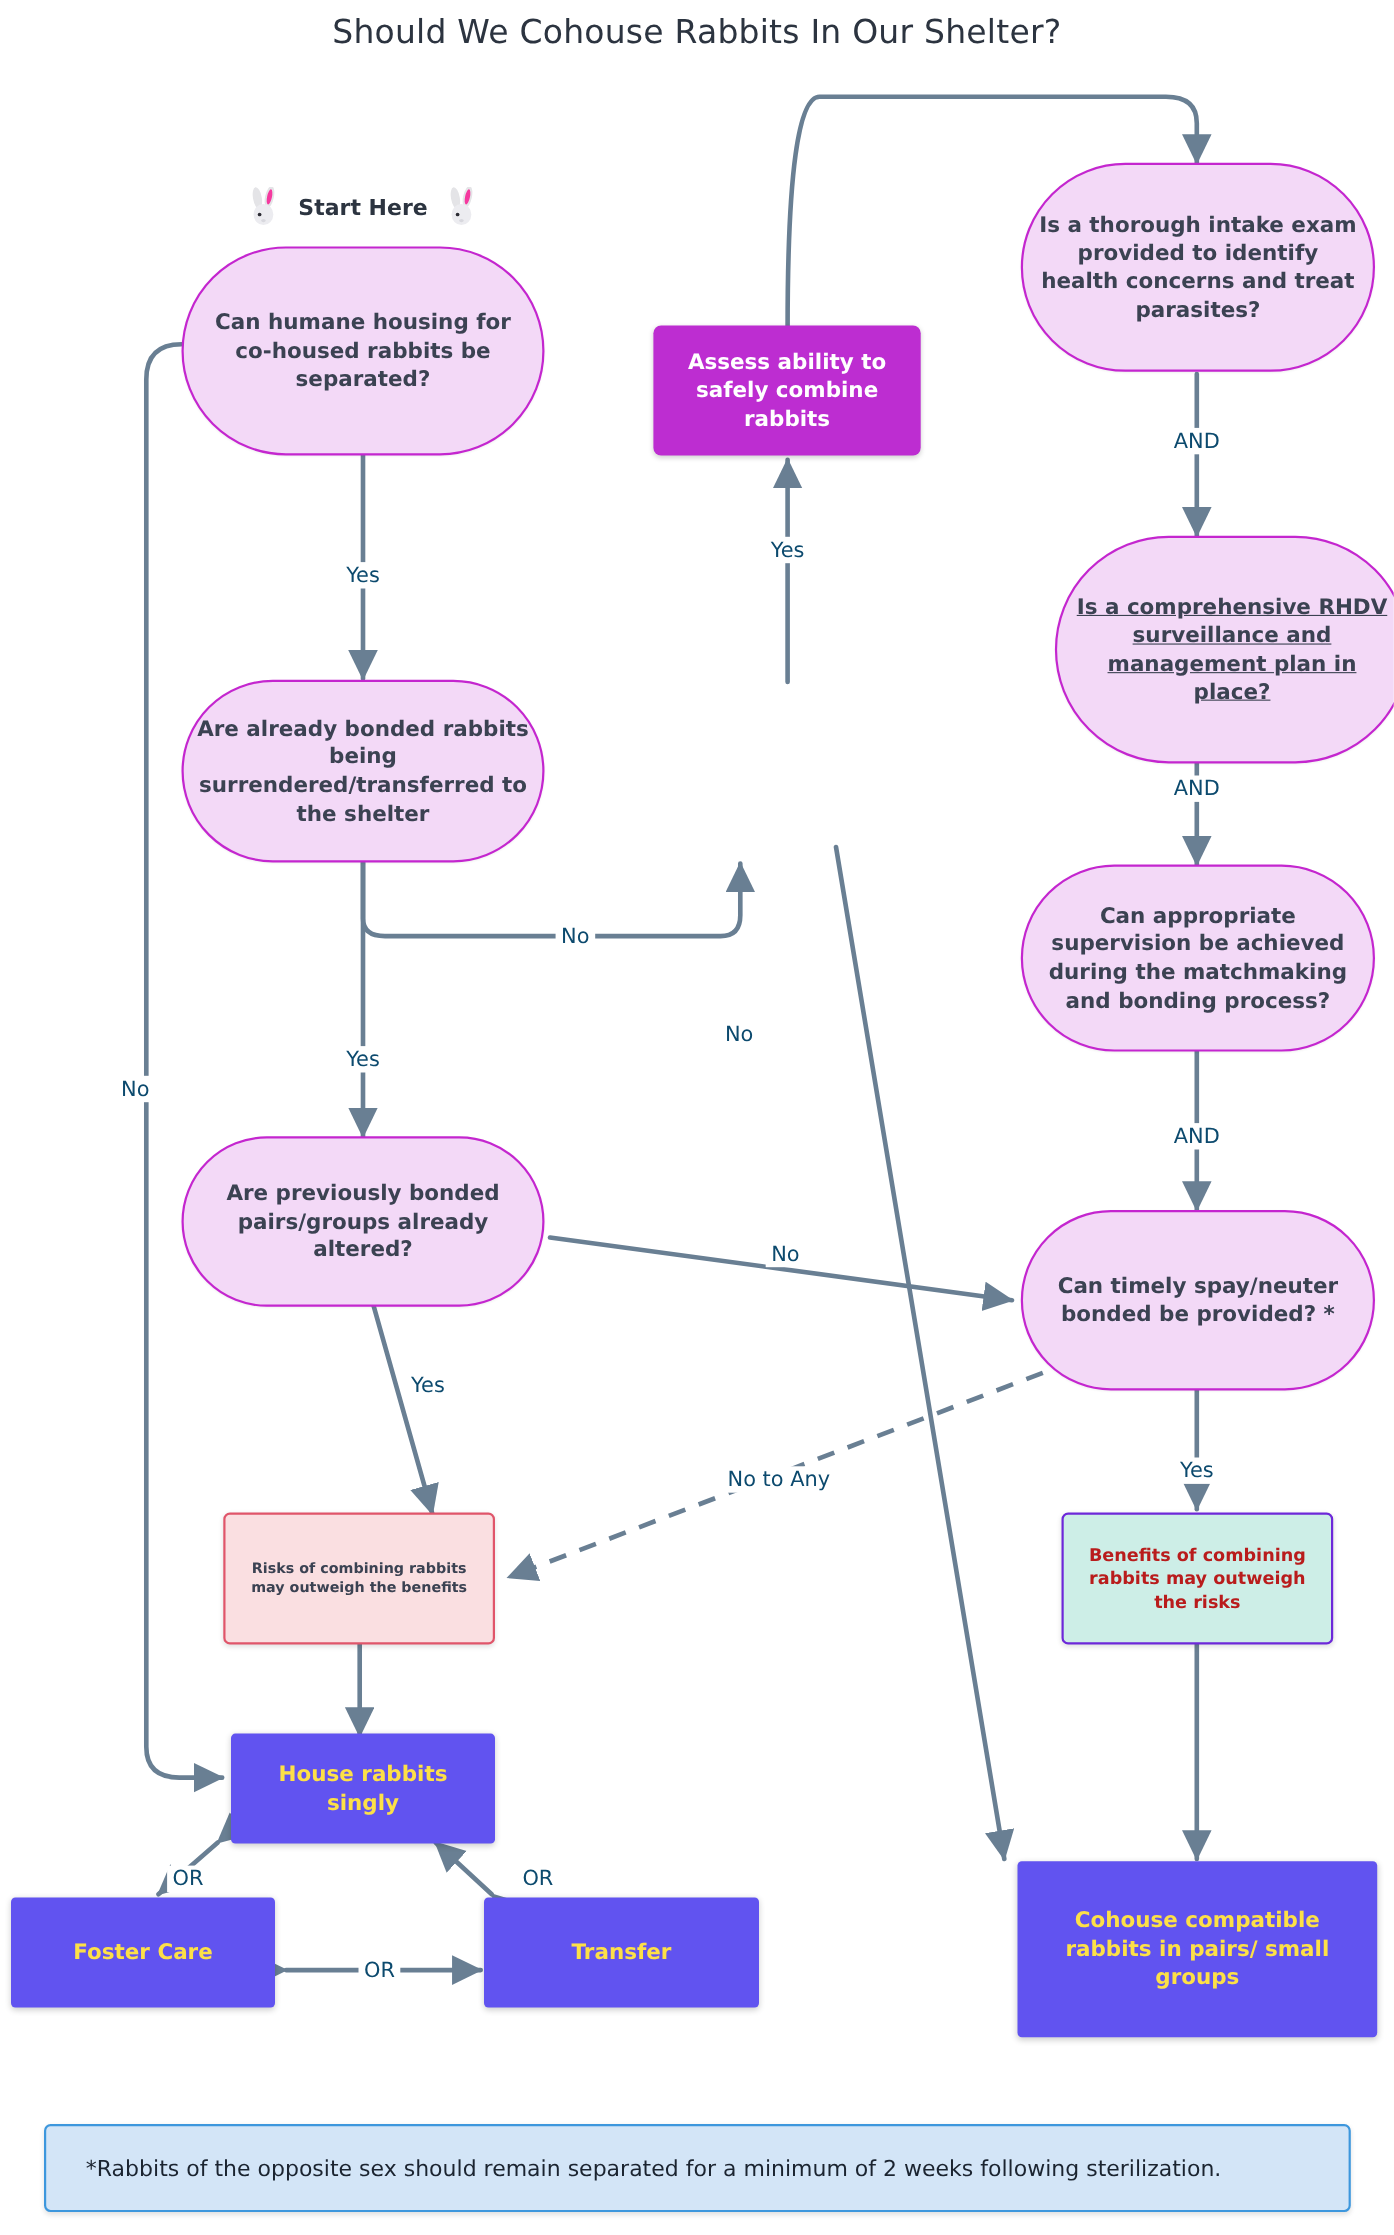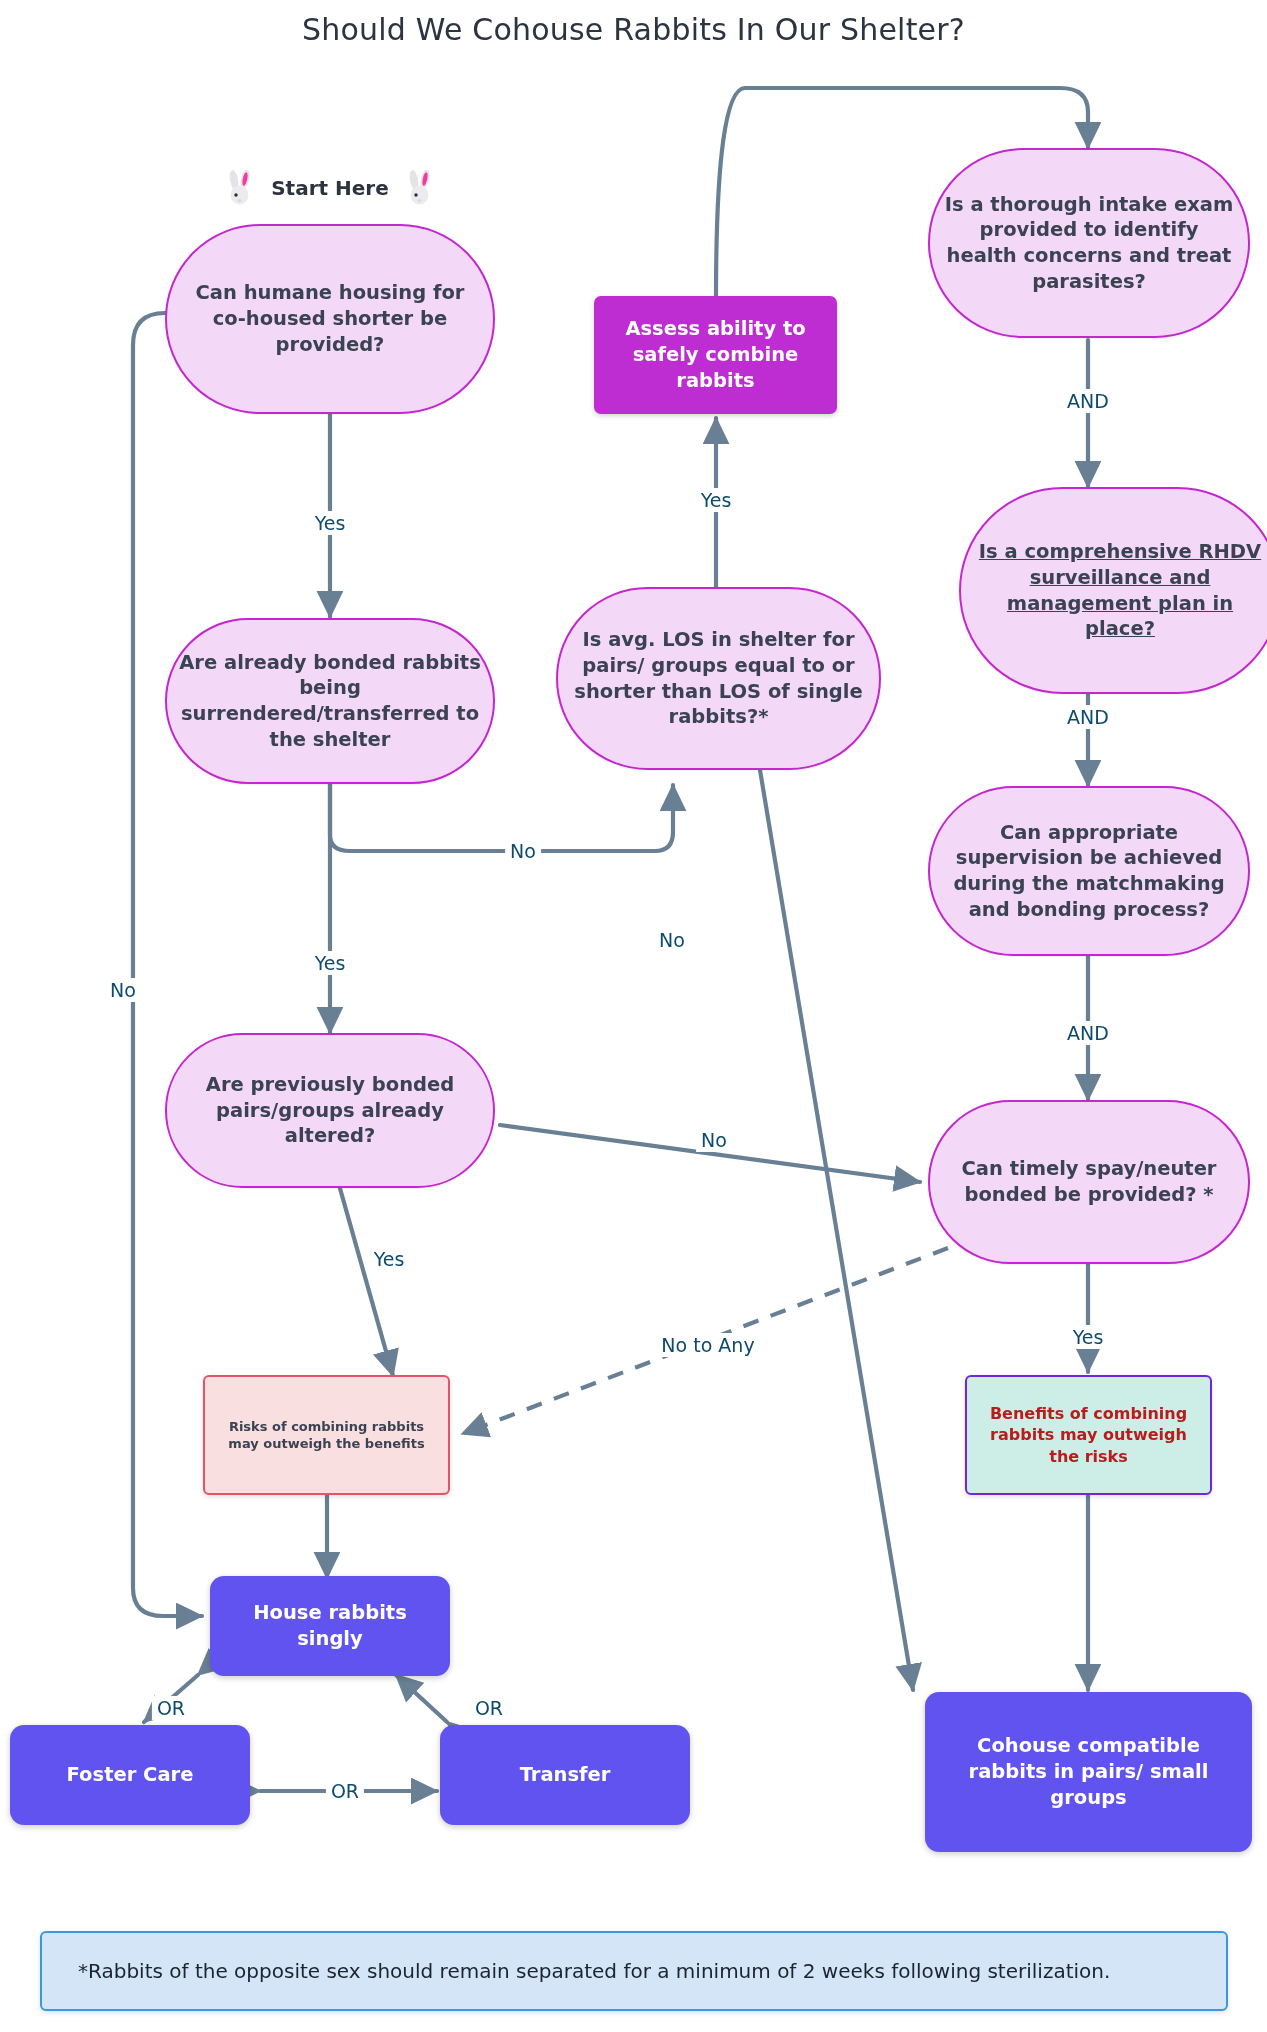--- a/index.html
+++ b/index.html
@@ -79,22 +79,22 @@
     border-radius: 6px;
     color: #b91c1c;
     font-size: 16px;
     font-weight: 600;
     box-shadow: 0 2px 5px rgba(0,0,0,0.12);
   }
   
   .n-outcome {
     background: #6153f0;
     border: none;
-    border-radius: 14px;
-    color: #ffffff;
+    border-radius: 4px;
+    color: #fde047;
     font-size: 19.5px;
     font-weight: 700;
     box-shadow: 0 2px 6px rgba(0,0,0,0.2);
   }
   
   .n-note {
     background: #d3e5f7;
     border: 2px solid #3d97dd;
     border-radius: 6px;
     color: #1b2430;
@@ -234,38 +234,35 @@
   <div class="edge-label" style="left:1088px; top:401px;">AND</div>
   <div class="edge-label" style="left:1088px; top:717px;">AND</div>
   <div class="edge-label" style="left:1088px; top:1033px;">AND</div>
   <div class="edge-label" style="left:1088px; top:1337px;">Yes</div>
   <div class="edge-label" style="left:708px; top:1345px;">No to Any</div>
   <div class="edge-label" style="left:171px; top:1708px;">OR</div>
   <div class="edge-label" style="left:489px; top:1708px;">OR</div>
   <div class="edge-label" style="left:345px; top:1791px;">OR</div>
 
   <div class="node n-decision" style="left:165px; top:224px; width:330px; height:190px;">
-    <span class="label">Can humane housing for co-housed shorter be provided?</span>
+    <span class="label">Can humane housing for co-housed rabbits be separated?</span>
   </div>
 
   <div class="node n-decision" style="left:165px; top:618px; width:330px; height:166px;">
     <span class="label">Are already bonded rabbits being surrendered/transferred to the shelter</span>
   </div>
 
   <div class="node n-decision" style="left:165px; top:1033px; width:330px; height:155px;">
     <span class="label">Are previously bonded pairs/groups already altered?</span>
   </div>
 
   <div class="node n-magenta" style="left:594px; top:296px; width:243px; height:118px;justify-content:center;">
     <span class="label">Assess ability to safely combine rabbits</span>
   </div>
 
-  <div class="node n-decision" style="left:556px; top:587px; width:325px; height:183px;">
-    <span class="label">Is avg. LOS in shelter for pairs/ groups equal to or shorter than LOS of single rabbits?*</span>
-  </div>
 
   <div class="node n-decision" style="left:928px; top:148px; width:322px; height:190px;">
     <span class="label">Is a thorough intake exam provided to identify health concerns and treat parasites?</span>
   </div>
 
   <div class="node n-decision" style="left:959px; top:487px; width:322px; height:207px;text-decoration:underline;">
     <span class="label">Is a comprehensive RHDV surveillance and management plan in place?</span>
   </div>
 
   <div class="node n-decision" style="left:928px; top:786px; width:322px; height:170px;">

